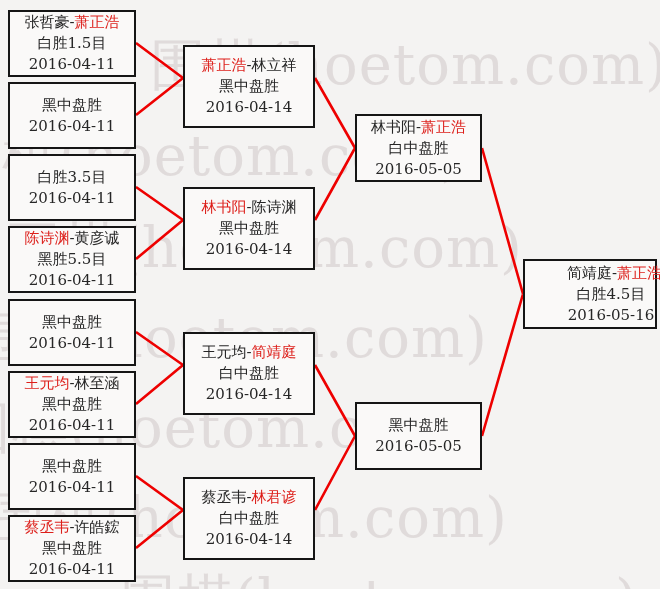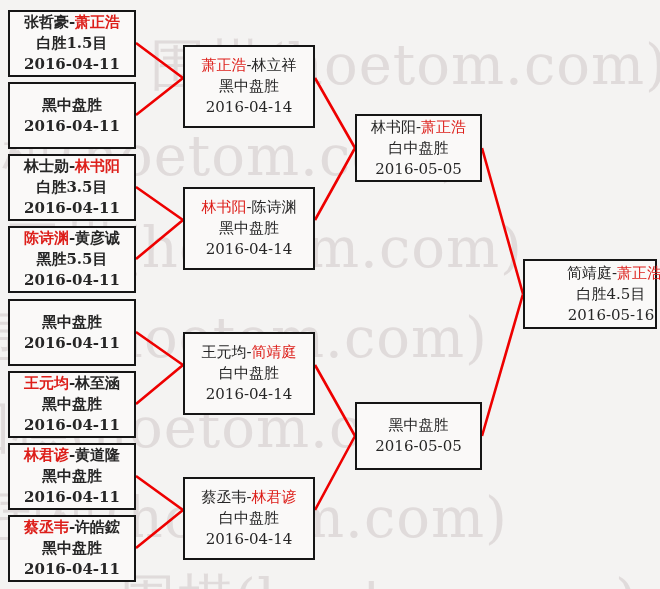--- a/index.html
+++ b/index.html
@@ -20,21 +20,21 @@
   .box{
     position:absolute;z-index:2;box-sizing:border-box;
     border:2px solid #151515;background:#faf9f8;
     display:flex;flex-direction:column;justify-content:center;
     text-align:center;font-size:15px;line-height:21px;color:#262626;
     padding:1px 0;
   }
   .box .ln{white-space:nowrap;}
   .winner{color:#dd1f1a;}
   
-  .r1{left:8px;width:128px;height:67px;font-weight:bold;}
+  .r1{left:8px;width:128px;height:67px;}
   #m0{top:10px}#m1{top:82px}#m2{top:154px}#m3{top:226px}
   #m4{top:299px}#m5{top:371px}#m6{top:443px}#m7{top:515px}
   
   .r2{left:183px;width:132px;height:83px;}
   #q0{top:45px}#q1{top:187px}#q2{top:332px}#q3{top:477px}
   
   .sf{left:355px;width:127px;height:68px;justify-content:center;}
   #s0{top:114px}#s1{top:402px}
   
   .fi{left:523px;width:134px;height:70px;padding-left:42px;}
@@ -68,40 +68,38 @@
 <div class="box r1" id="m0">
   <div class="ln"><span>张哲豪</span><span>-</span><span class="winner">萧正浩</span></div>
   <div class="ln">白胜1.5目</div>
   <div class="ln">2016-04-11</div>
 </div>
 <div class="box r1" id="m1">
   <div class="ln">黑中盘胜</div>
   <div class="ln">2016-04-11</div>
 </div>
 <div class="box r1" id="m2">
-  <div class="ln"><span>林士勋</span><span>-</span><span class="winner">林书阳</span></div>
   <div class="ln">白胜3.5目</div>
   <div class="ln">2016-04-11</div>
 </div>
 <div class="box r1" id="m3">
   <div class="ln"><span class="winner">陈诗渊</span><span>-</span><span>黄彦诚</span></div>
   <div class="ln">黑胜5.5目</div>
   <div class="ln">2016-04-11</div>
 </div>
 <div class="box r1" id="m4">
   <div class="ln">黑中盘胜</div>
   <div class="ln">2016-04-11</div>
 </div>
 <div class="box r1" id="m5">
   <div class="ln"><span class="winner">王元均</span><span>-</span><span>林至涵</span></div>
   <div class="ln">黑中盘胜</div>
   <div class="ln">2016-04-11</div>
 </div>
 <div class="box r1" id="m6">
-  <div class="ln"><span class="winner">林君谚</span><span>-</span><span>黄道隆</span></div>
   <div class="ln">黑中盘胜</div>
   <div class="ln">2016-04-11</div>
 </div>
 <div class="box r1" id="m7">
   <div class="ln"><span class="winner">蔡丞韦</span><span>-</span><span>许皓鋐</span></div>
   <div class="ln">黑中盘胜</div>
   <div class="ln">2016-04-11</div>
 </div>
 
 <div class="box r2" id="q0">

